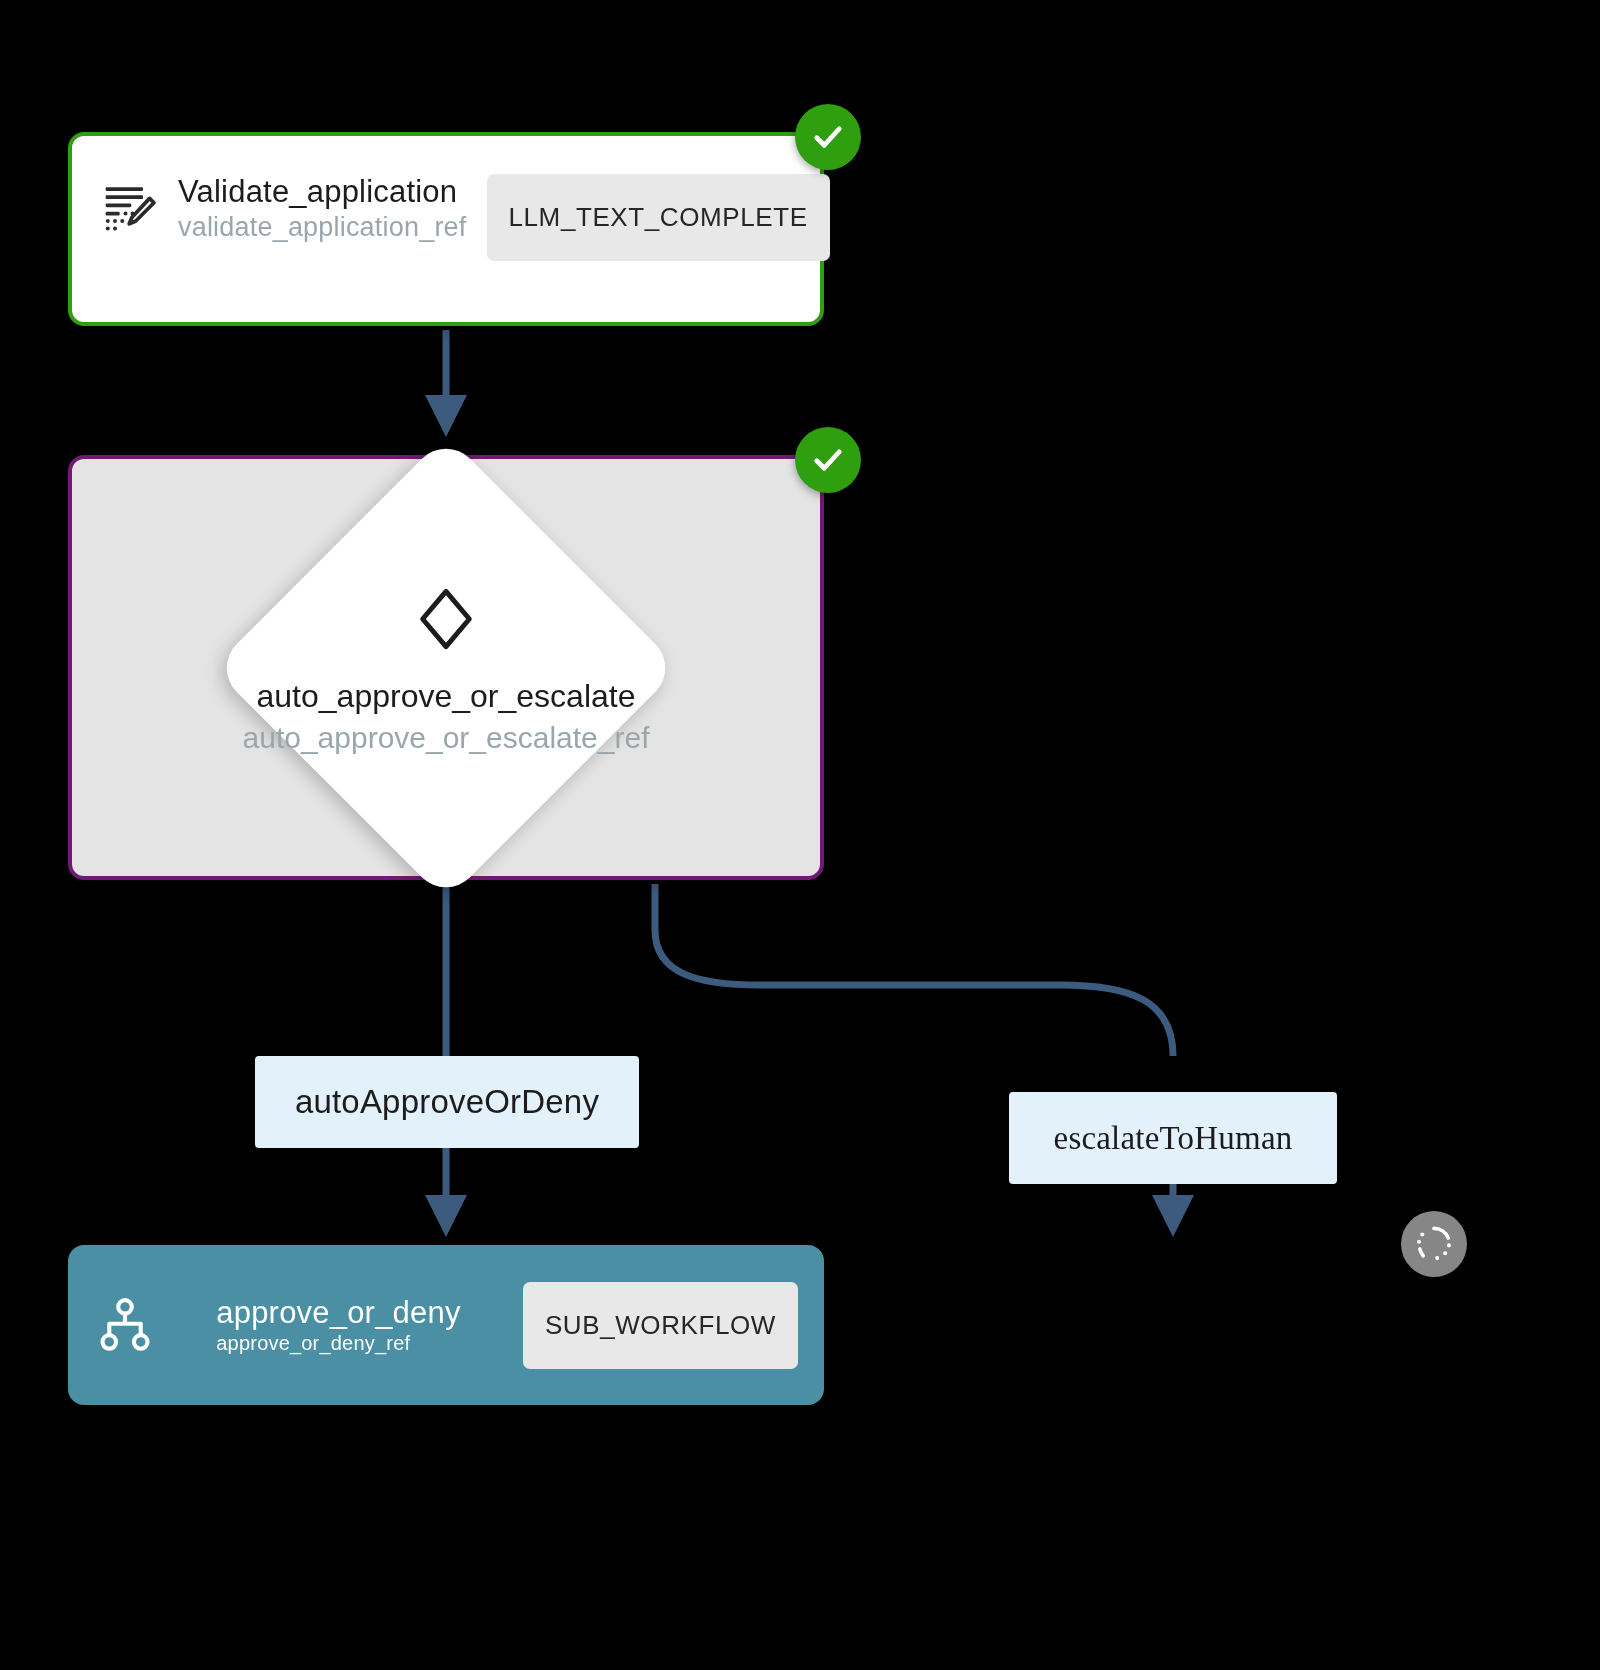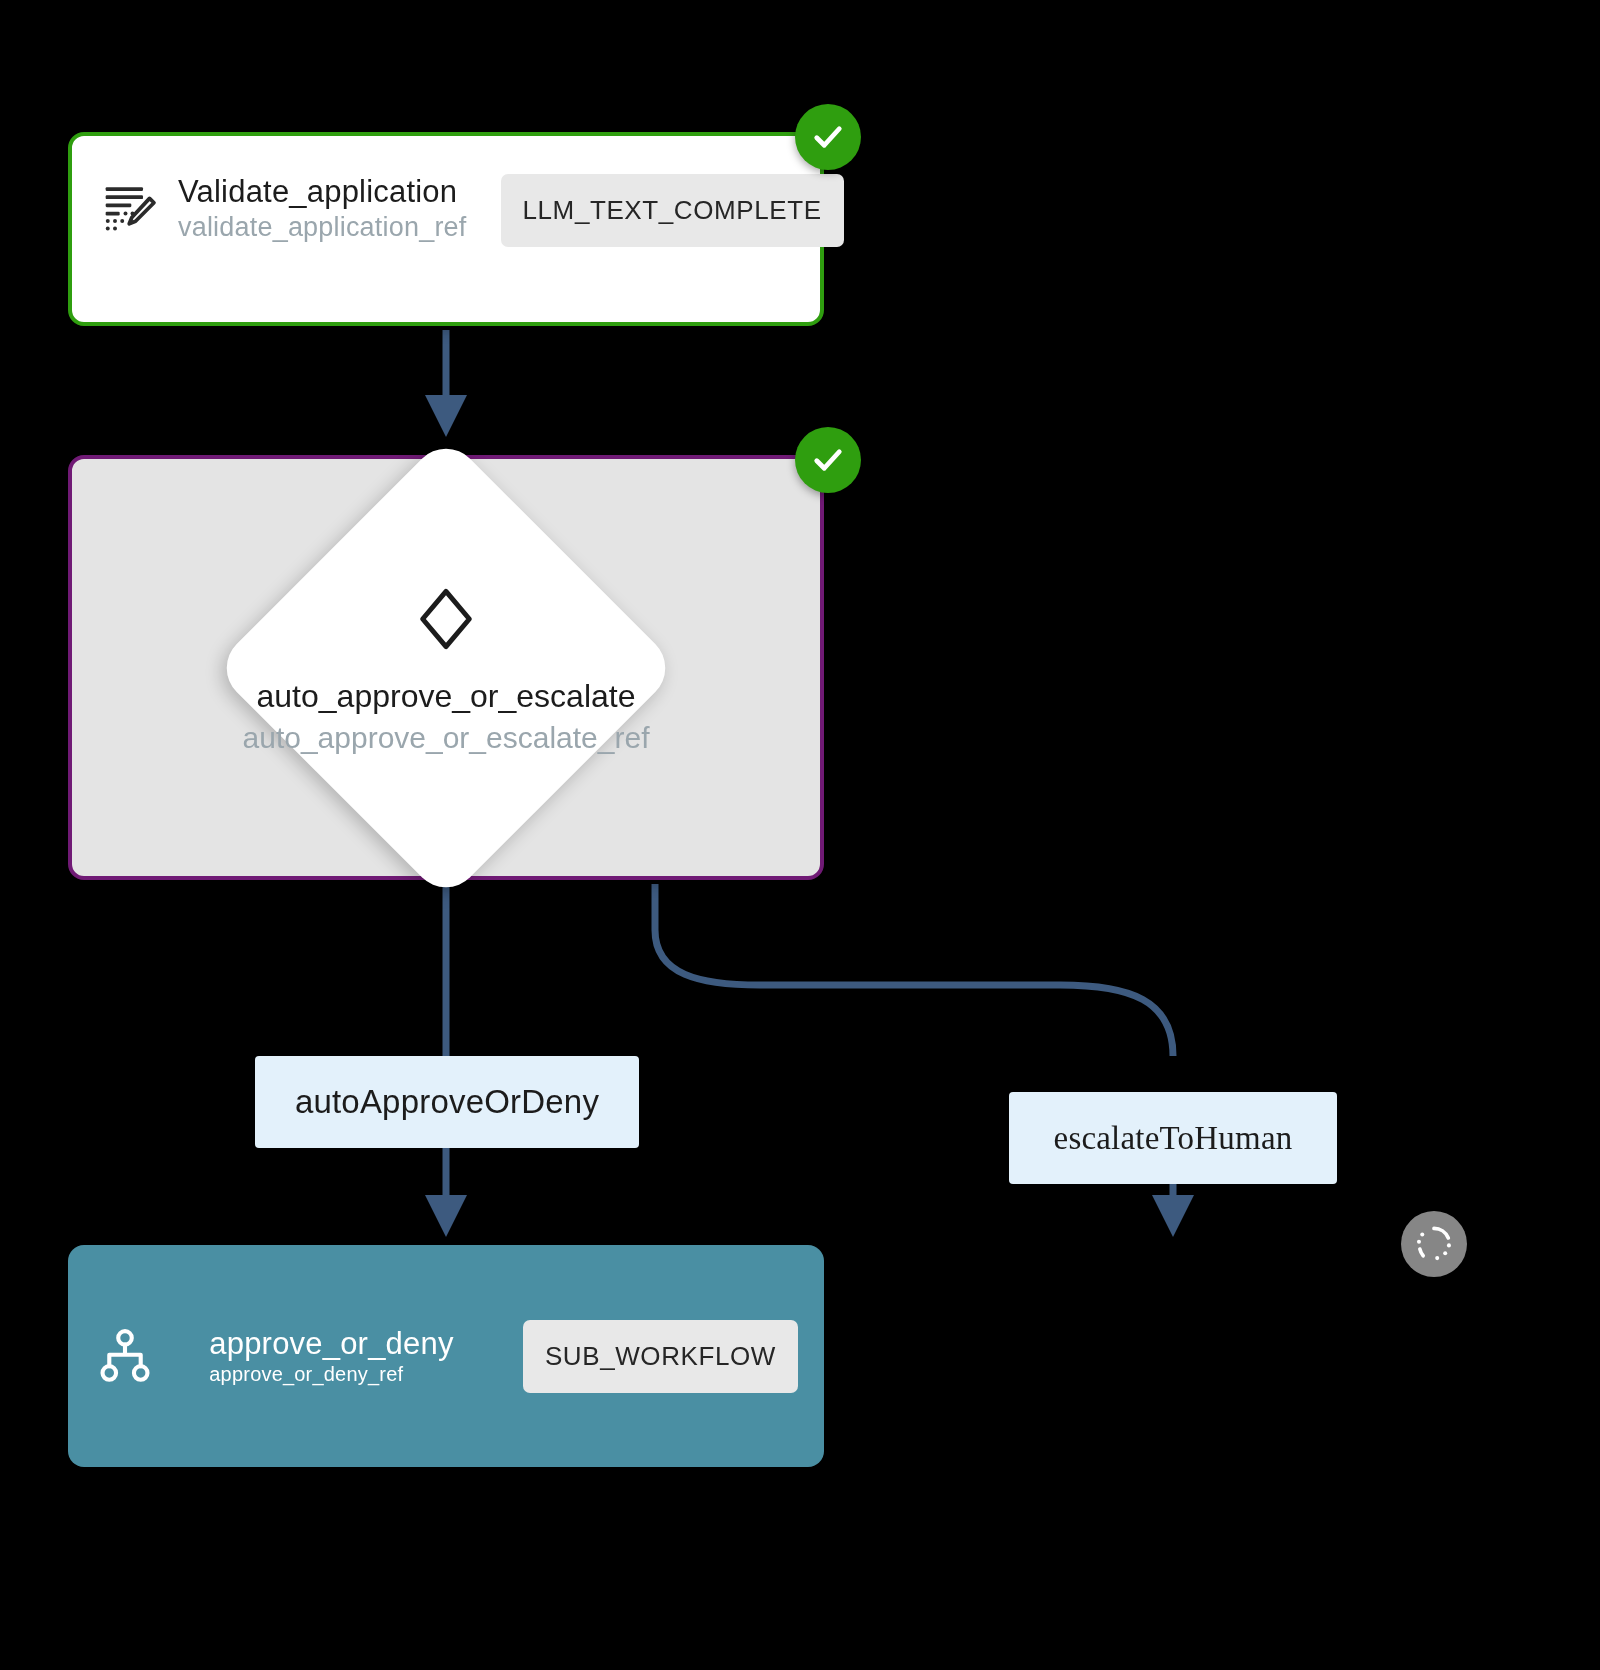--- a/index.html
+++ b/index.html
@@ -73,27 +73,27 @@
 
   .node-ref {
     font-size: 27px;
     color: #9aa6ad;
     line-height: 1.2;
     white-space: nowrap;
     letter-spacing: 0.2px;
   }
 
   .type-badge {
-    margin-left: 34px;
+    margin-left: 20px;
     background: #e8e8e8;
     color: #262626;
     border-radius: 7px;
     font-size: 26px;
     letter-spacing: 0.6px;
-    padding: 21px 22px;
+    padding: 28px 22px;
     white-space: nowrap;
   }
 
   
   #node-validate {
     left: 68px;
     top: 132px;
     width: 756px;
     height: 194px;
     border: 4px solid #2f9e0f;
@@ -166,21 +166,21 @@
     white-space: nowrap;
     line-height: 1.35;
     margin-top: 0;
   }
 
   
   #node-subworkflow {
     left: 68px;
     top: 1245px;
     width: 756px;
-    height: 222px;
+    height: 160px;
     background: #4a8fa3;
     border-radius: 16px;
   }
   #node-subworkflow .node-title,
   #node-subworkflow .node-ref { color: #ffffff; }
   #node-subworkflow .node-ref { font-size: 20px; }
 
   
   #node-human {
     left: 906px;

